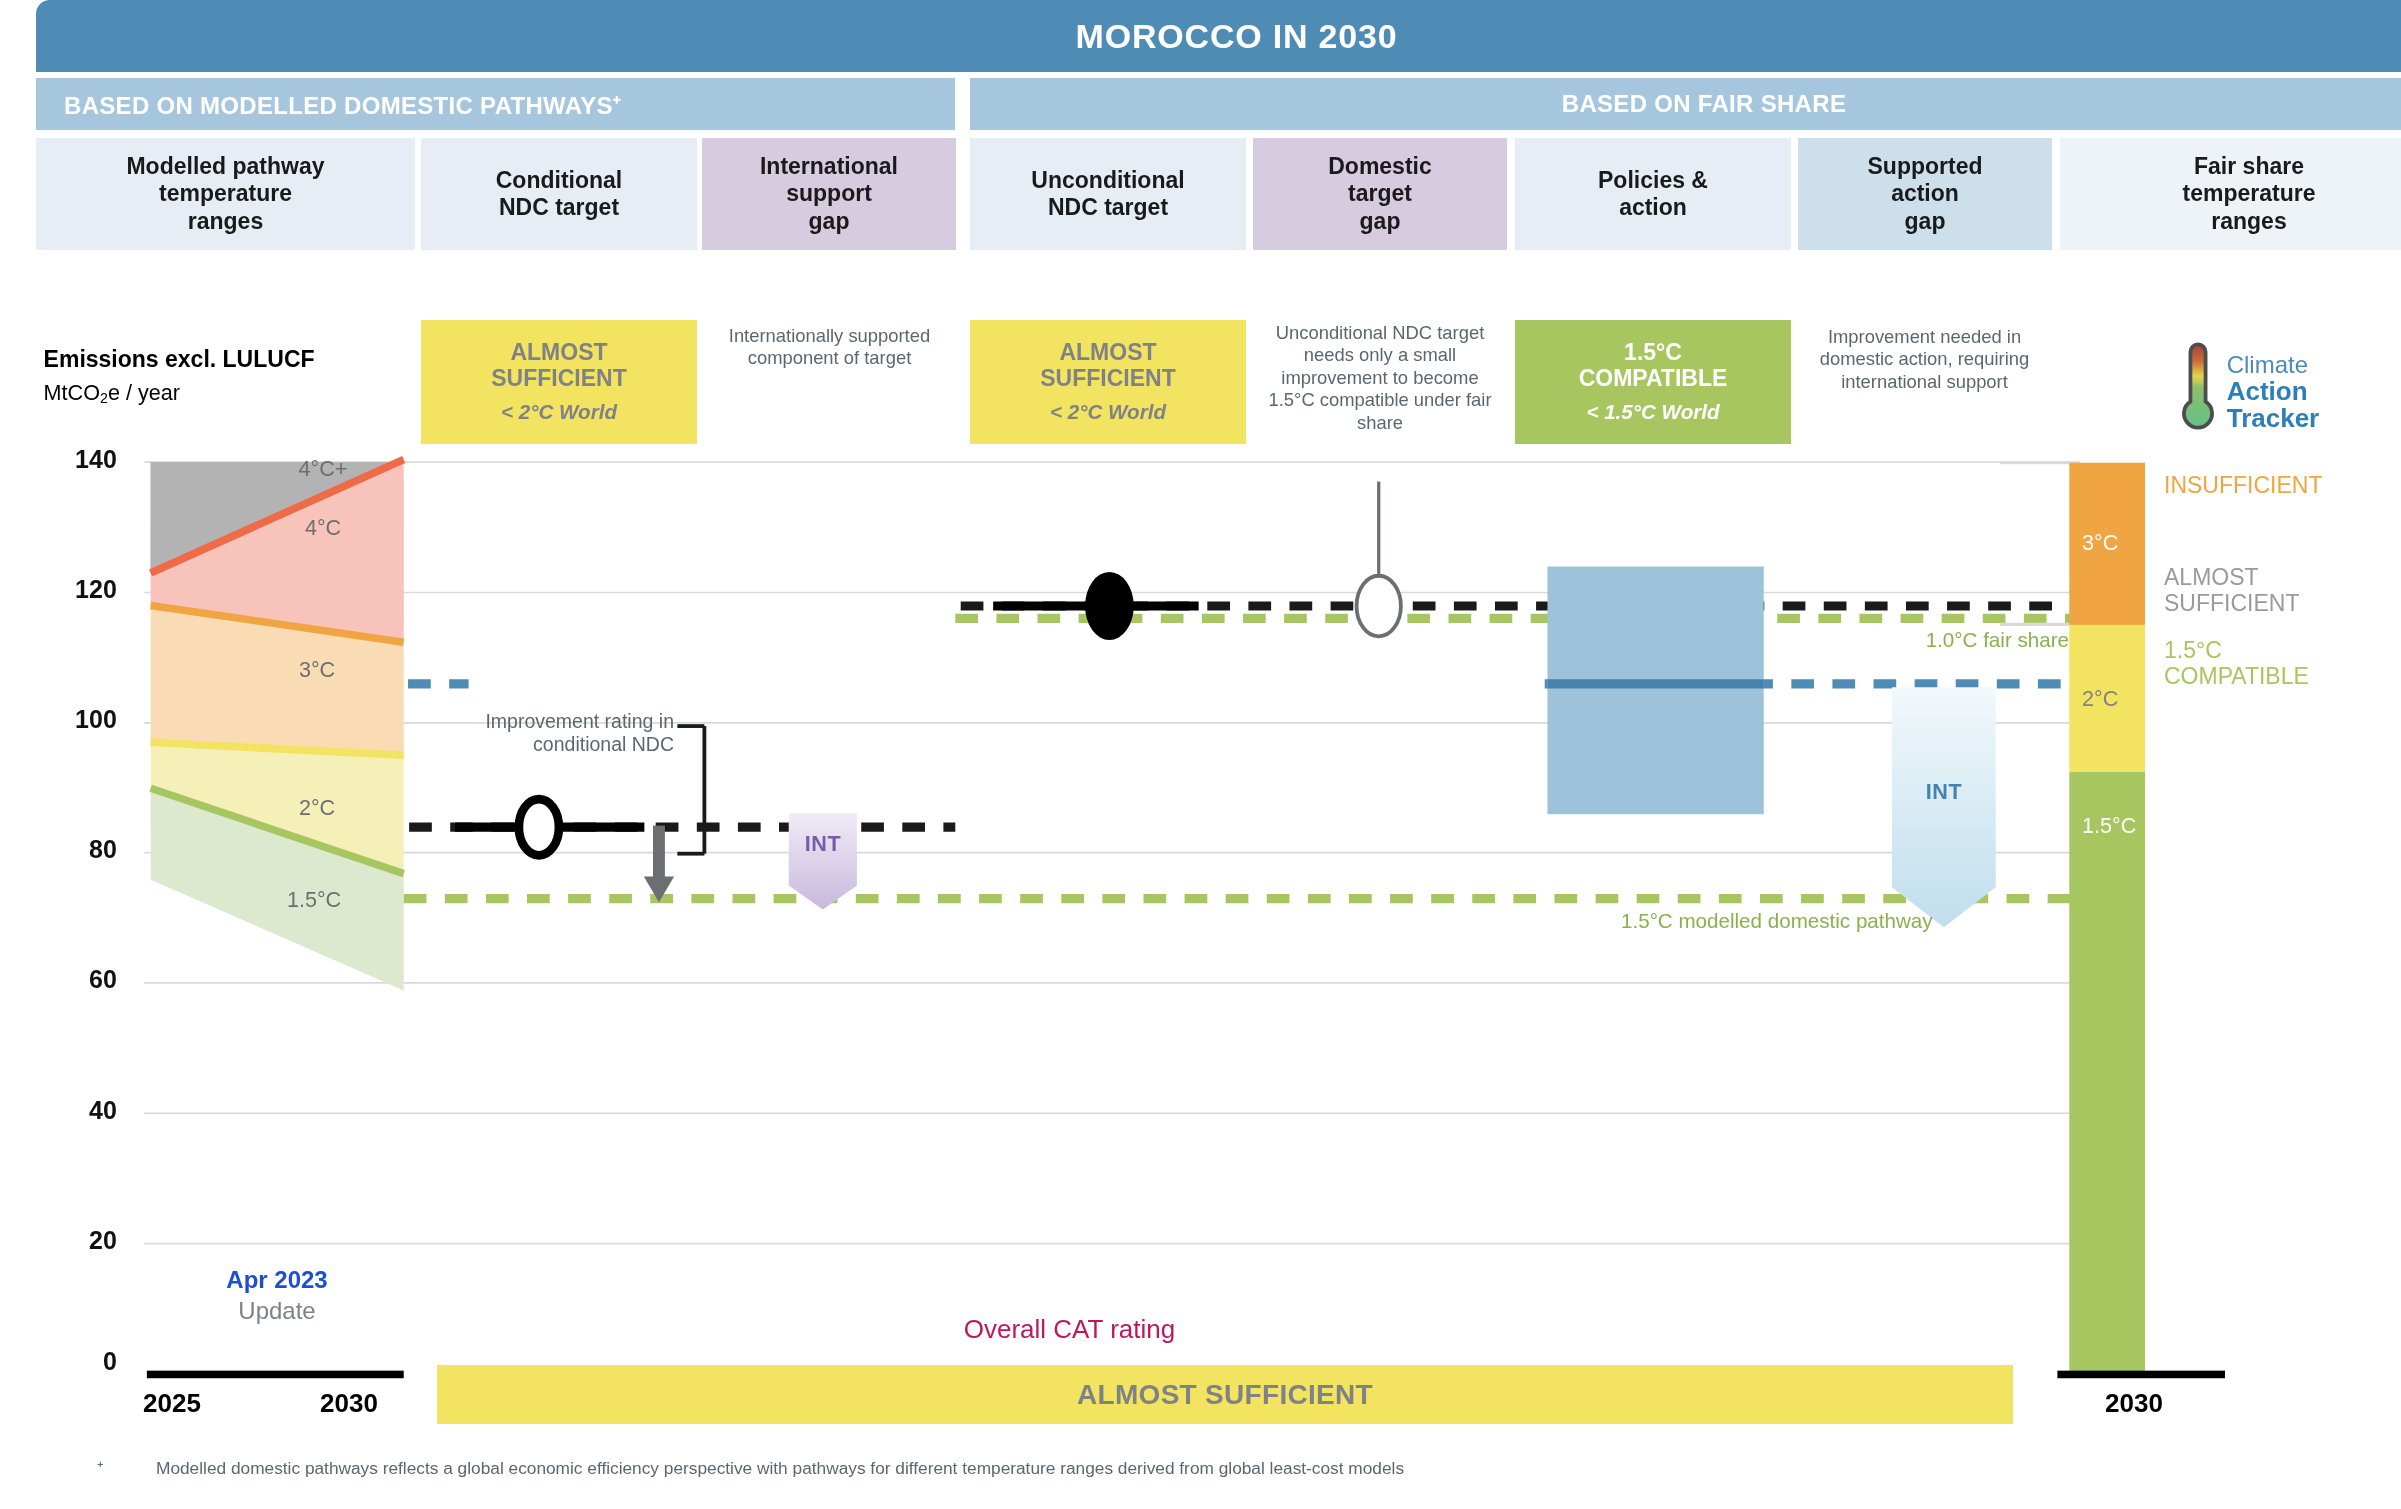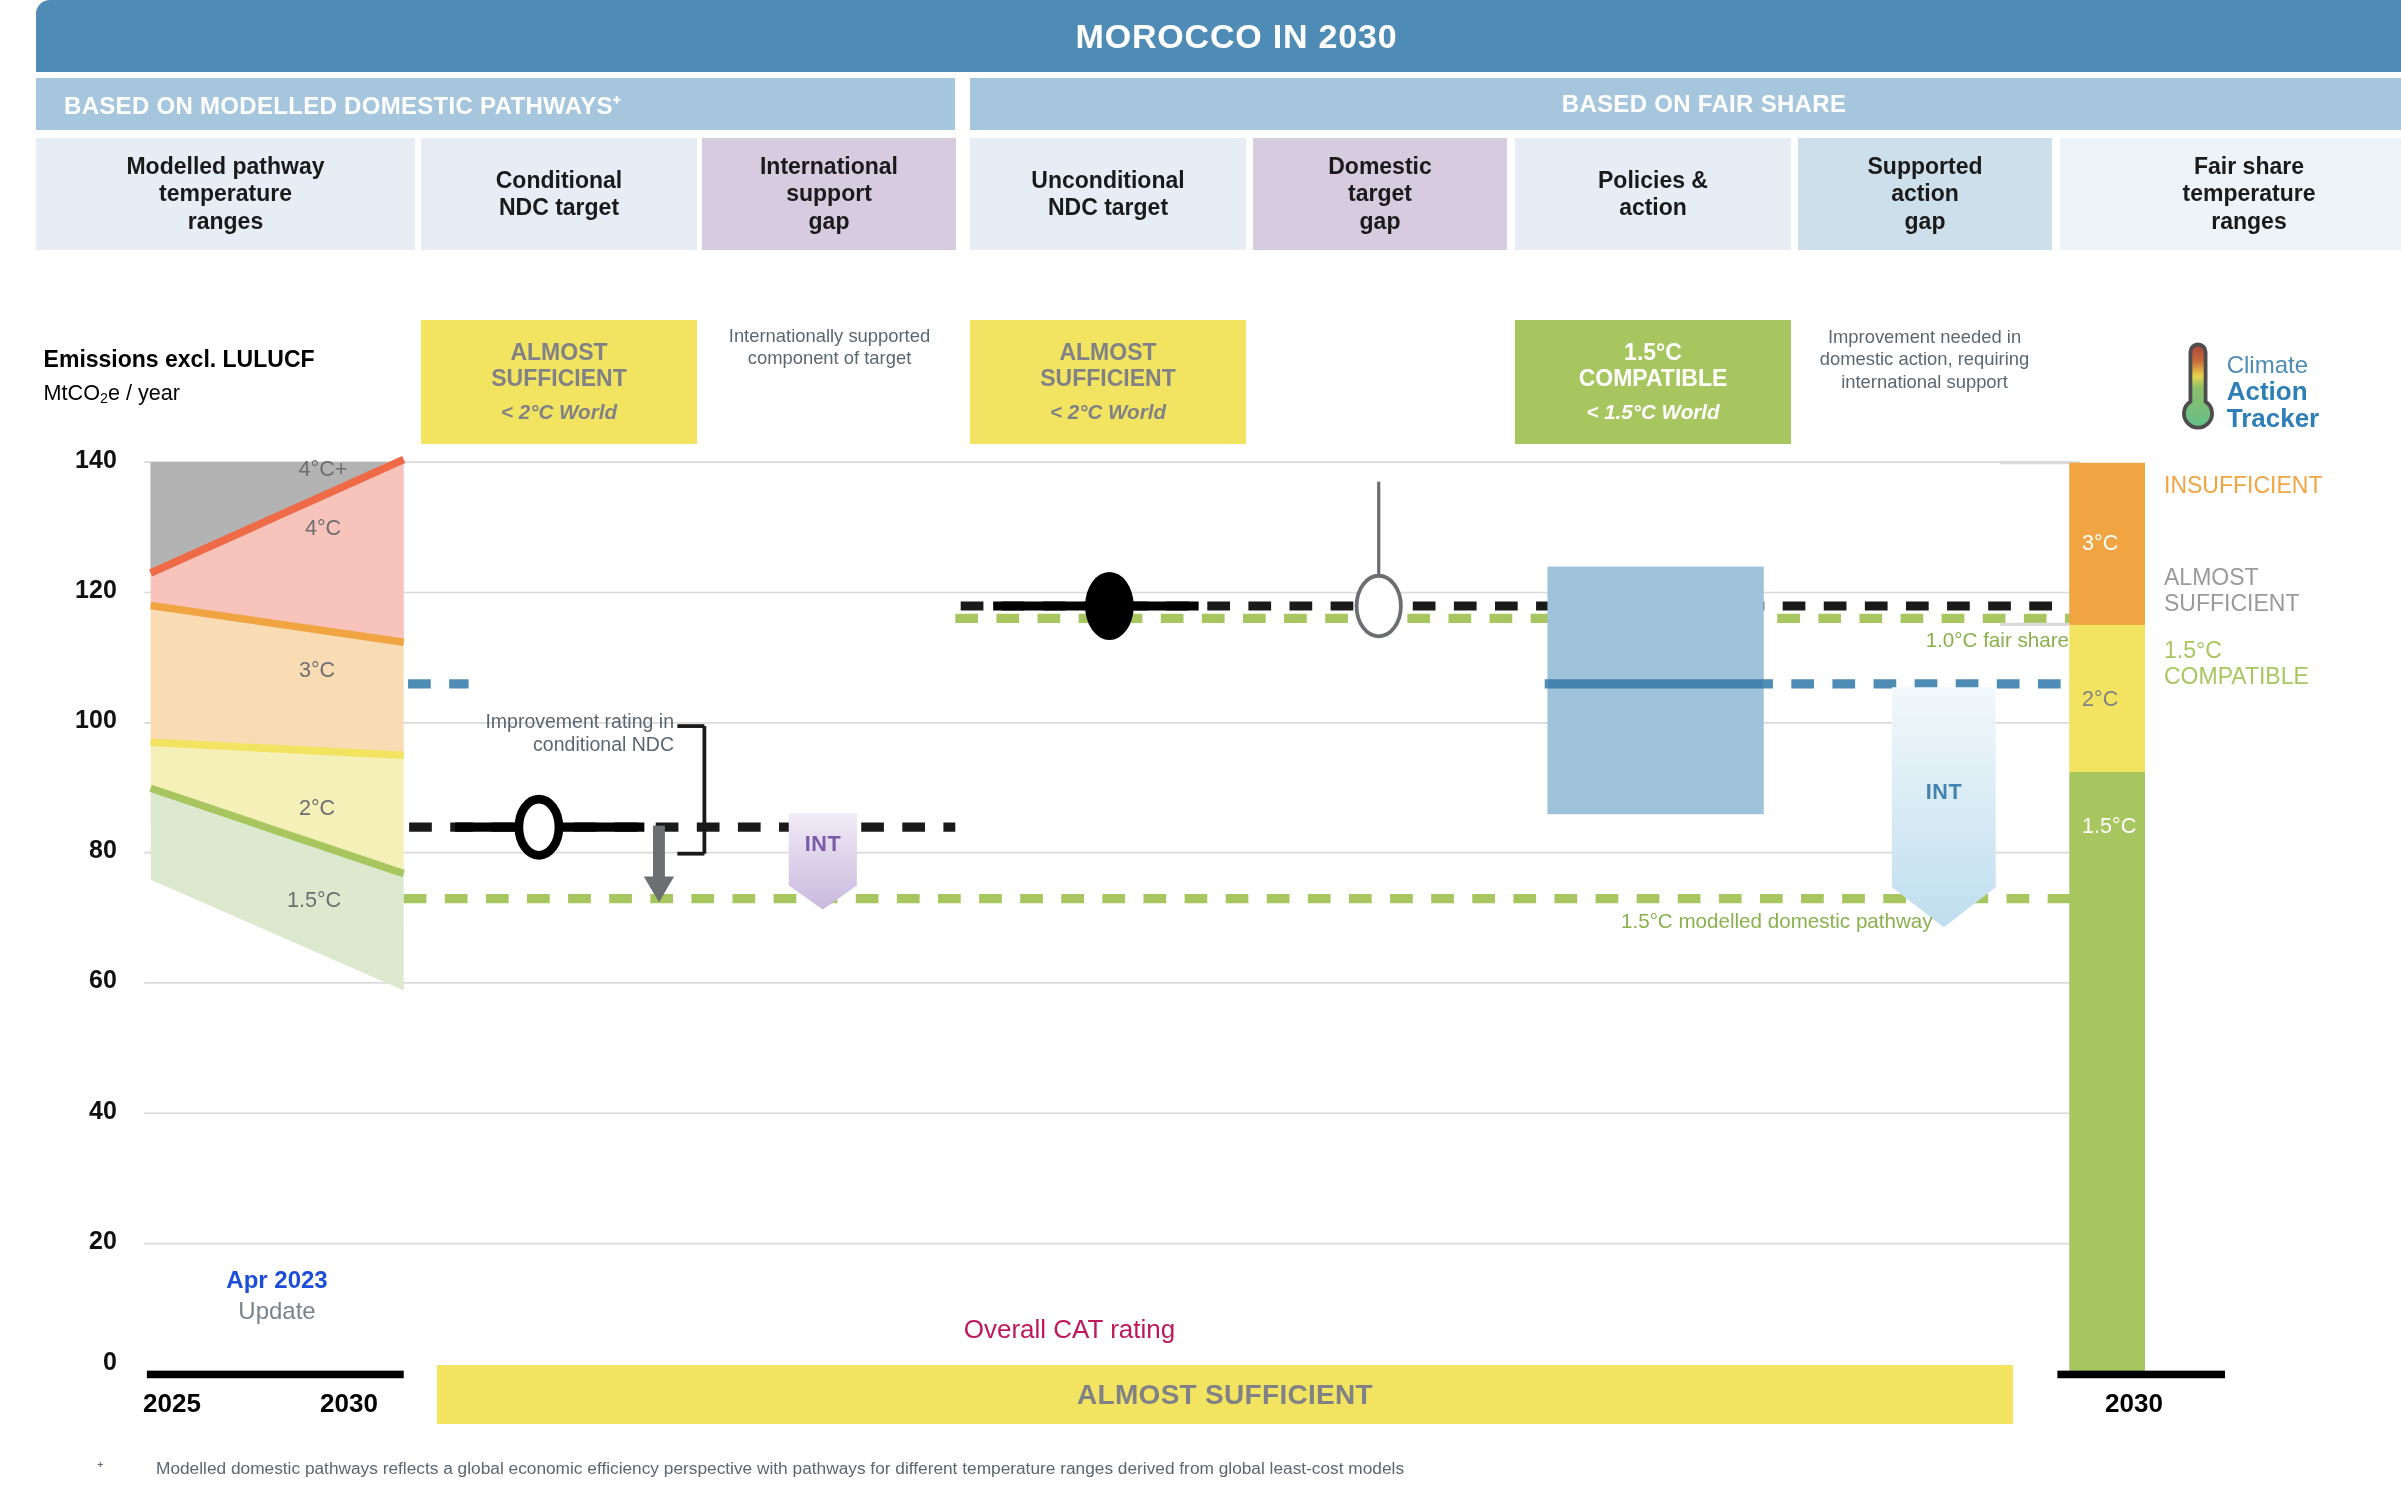--- a/index.html
+++ b/index.html
@@ -186,20 +186,21 @@
     <div class="b2">&lt; 2°C World</div>
   </div>
 
   <div class="note" style="left:669px; top:325px; width:249px;">Internationally supported component of target</div>
 
   <div class="badge yellow" style="left:934px; top:320px; width:276px; height:124px;">
     <div class="b1">ALMOST<br>SUFFICIENT</div>
     <div class="b2">&lt; 2°C World</div>
   </div>
 
+  <div class="note" style="left:1220px; top:322px; width:248px;">Unconditional NDC target needs only a small improvement to become 1.5°C compatible under fair share</div>
 
   <div class="badge green" style="left:1479px; top:320px; width:276px; height:124px;">
     <div class="b1">1.5°C<br>COMPATIBLE</div>
     <div class="b2">&lt; 1.5°C World</div>
   </div>
 
   <div class="note" style="left:1764px; top:326px; width:249px;">Improvement needed in domestic action, requiring international support</div>
 
   <div class="cat-logo" style="left:2142px; top:341px;">
     <svg width="40" height="103" viewBox="0 0 74 190">

